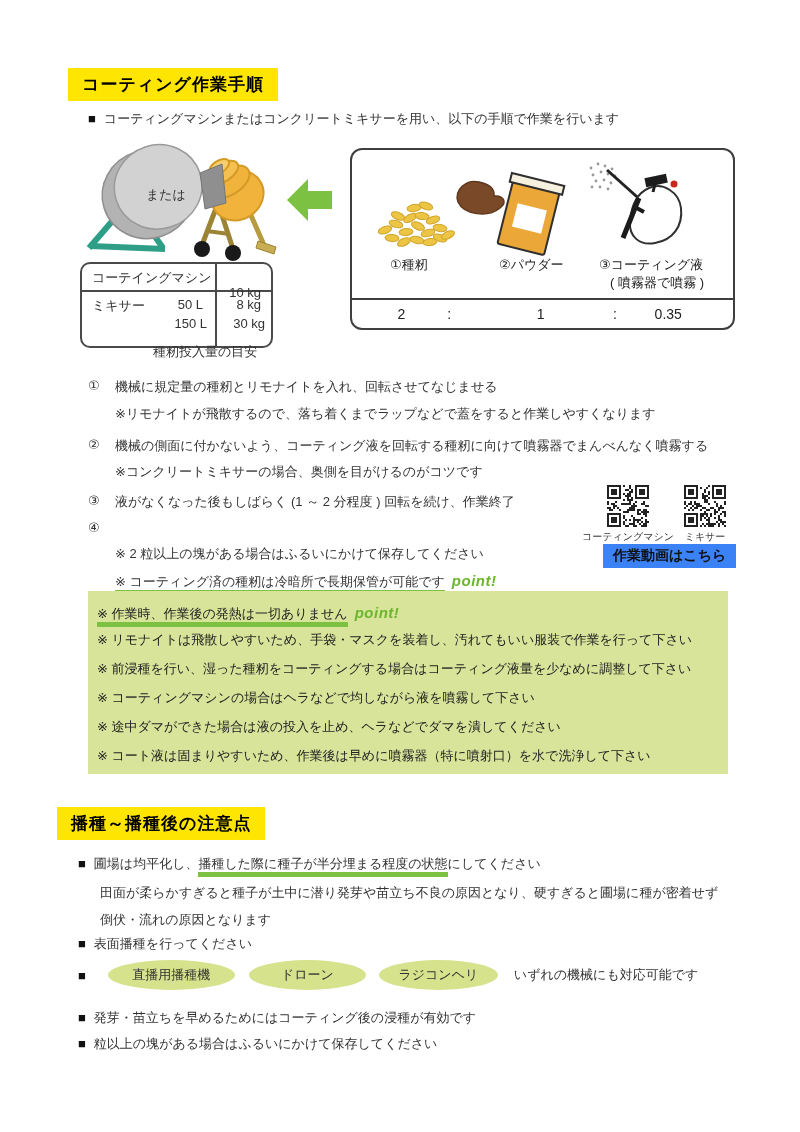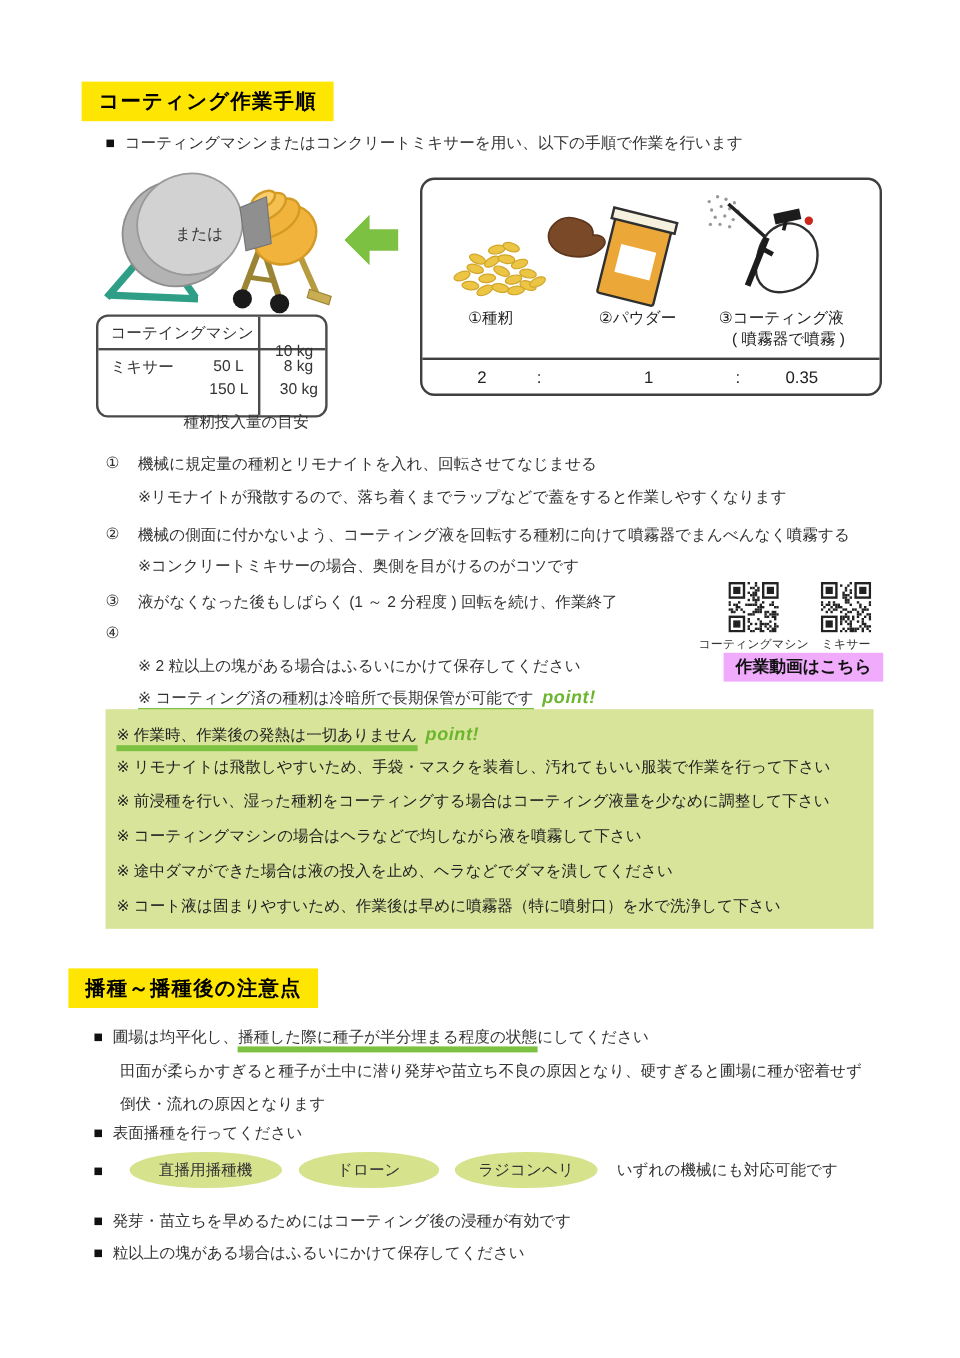--- a/index.html
+++ b/index.html
@@ -30,21 +30,21 @@
          box-sizing:border-box;padding:13px 0 0 9px;}
   .nline{font-size:13px;white-space:nowrap;margin-bottom:11px;color:#222;}
   
   .steps{position:absolute;left:88px;top:378px;width:680px;font-size:13px;}
   .srow{display:flex;white-space:nowrap;}
   .snum{width:27px;flex:none;}
   .snote{padding-left:27px;white-space:nowrap;}
   
   .qr{position:absolute;width:42px;height:42px;}
   .qrlabel{position:absolute;width:110px;text-align:center;font-size:10px;color:#333;white-space:nowrap;}
-  .qrcaption{position:absolute;left:603px;top:544px;background:#f0abfc;font-size:14px;font-weight:bold;
+  .qrcaption{position:absolute;left:603px;top:544px;background:#3b82f6;font-size:14px;font-weight:bold;
              color:#111;padding:3px 10px;white-space:nowrap;text-align:right;}
   
   .oval{display:inline-block;background:#d6e28c;border-radius:50%;height:30px;line-height:30px;
         text-align:center;font-size:13px;color:#333;}
   .ovrow{position:absolute;left:78px;top:960px;display:flex;align-items:center;font-size:13px;white-space:nowrap;}
 </style>
 </head>
 <body>
 
 <div class="page">

